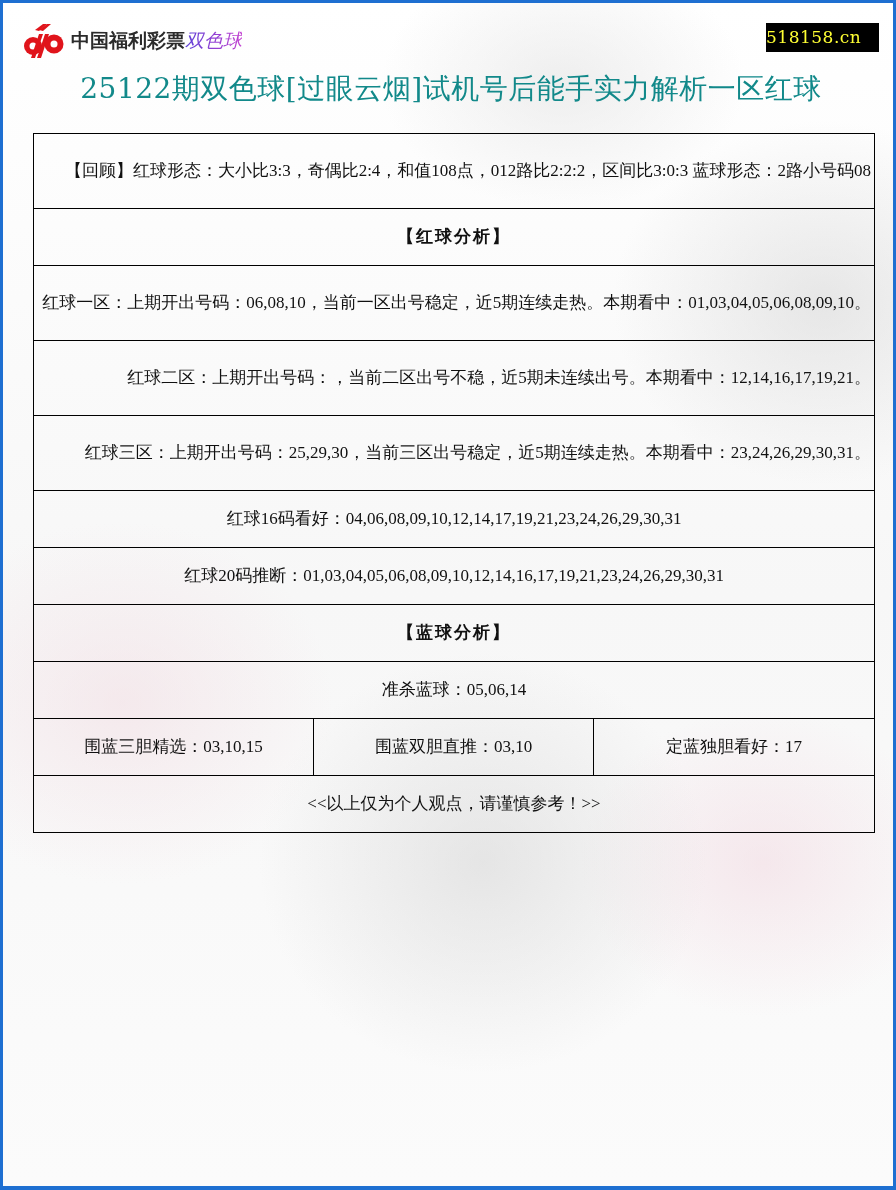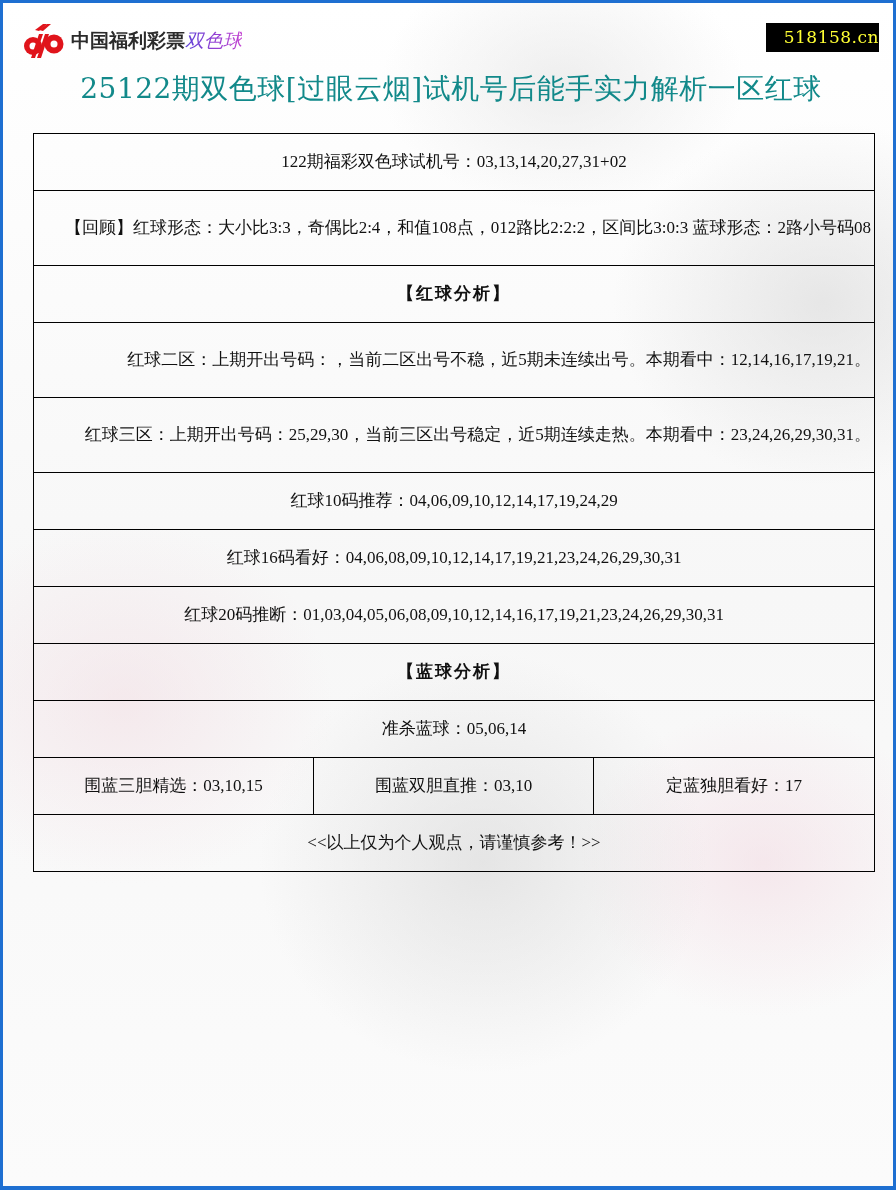--- a/index.html
+++ b/index.html
@@ -37,21 +37,21 @@
       font-weight: normal; font-style: italic; font-size: 19px;
       background: linear-gradient(90deg, #5b3fd6, #c23fd0);
       -webkit-background-clip: text; background-clip: text;
       color: transparent;
     }
     .site-badge {
       position: absolute; left: 763px; top: 20px;
       width: 113px; height: 29px;
       background: #000000; color: #ffff33;
       font-family: "DejaVu Serif", "Liberation Serif", serif;
-      font-size: 17px; line-height: 29px; text-align: right;
+      font-size: 17px; line-height: 29px; text-align: left;
       letter-spacing: 0.5px;
     }
     .page-title {
       position: absolute; left: 0; top: 66px; width: 896px;
       text-align: center;
       color: #12898a;
       font-family: "DejaVu Serif", "Liberation Serif", serif;
       font-size: 28px; line-height: 40px;
       letter-spacing: 0.5px;
       white-space: nowrap;
@@ -101,37 +101,34 @@
 
   <div class="page-title">25122期双色球[过眼云烟]试机号后能手实力解析一区红球</div>
 
   <table class="main-table">
     <colgroup>
       <col style="width:280px">
         <col style="width:280px">
         <col style="width:281px">
     </colgroup>
     <tbody>
-        <tr>
-      <td colspan="3">122期福彩双色球试机号：03,13,14,20,27,31+02</td>
-    </tr>
     <tr>
       <td colspan="3" class="left tall">【回顾】红球形态：大小比3:3，奇偶比2:4，和值108点，012路比2:2:2，区间比3:0:3 蓝球形态：2路小号码08</td>
     </tr>
     <tr>
       <td colspan="3" class="bold">【红球分析】</td>
     </tr>
     <tr>
+      <td colspan="3" class="left tall">红球一区：上期开出号码：06,08,10，当前一区出号稳定，近5期连续走热。本期看中：01,03,04,05,06,08,09,10。</td>
+    </tr>
+    <tr>
       <td colspan="3" class="left tall">红球二区：上期开出号码：，当前二区出号不稳，近5期未连续出号。本期看中：12,14,16,17,19,21。</td>
     </tr>
     <tr>
       <td colspan="3" class="left tall">红球三区：上期开出号码：25,29,30，当前三区出号稳定，近5期连续走热。本期看中：23,24,26,29,30,31。</td>
-    </tr>
-    <tr>
-      <td colspan="3">红球10码推荐：04,06,09,10,12,14,17,19,24,29</td>
     </tr>
     <tr>
       <td colspan="3">红球16码看好：04,06,08,09,10,12,14,17,19,21,23,24,26,29,30,31</td>
     </tr>
     <tr>
       <td colspan="3">红球20码推断：01,03,04,05,06,08,09,10,12,14,16,17,19,21,23,24,26,29,30,31</td>
     </tr>
     <tr>
       <td colspan="3" class="bold">【蓝球分析】</td>
     </tr>

